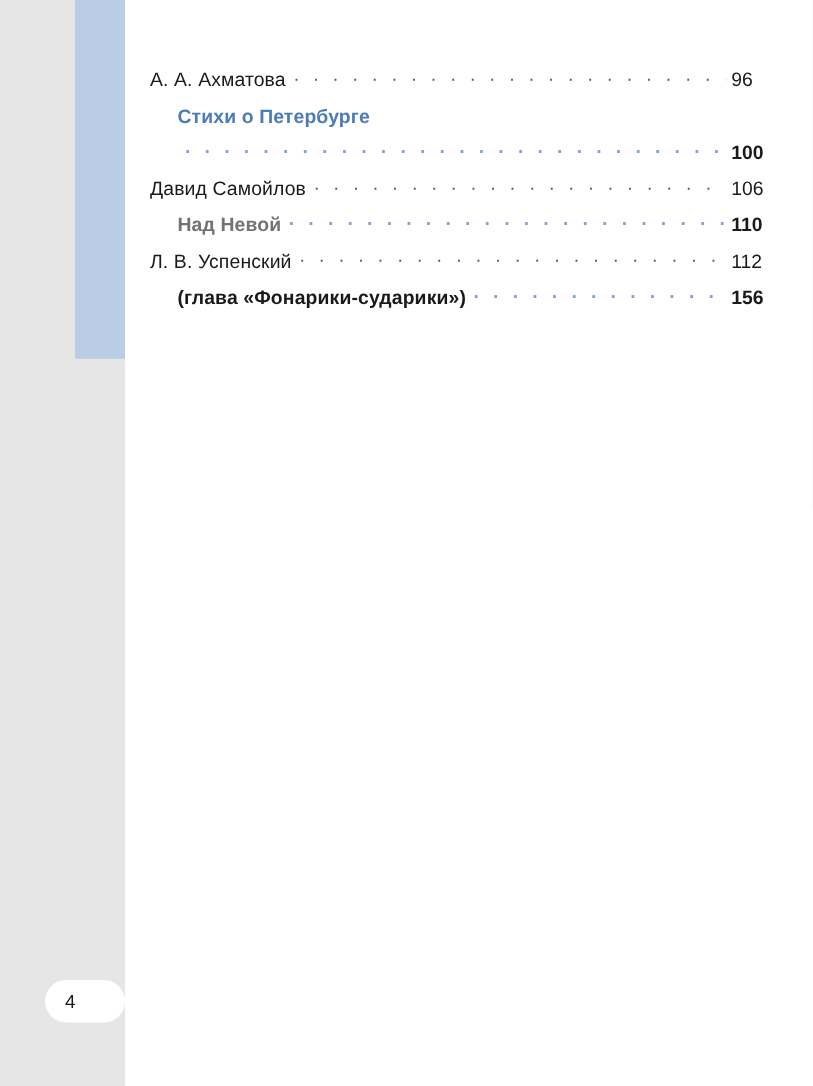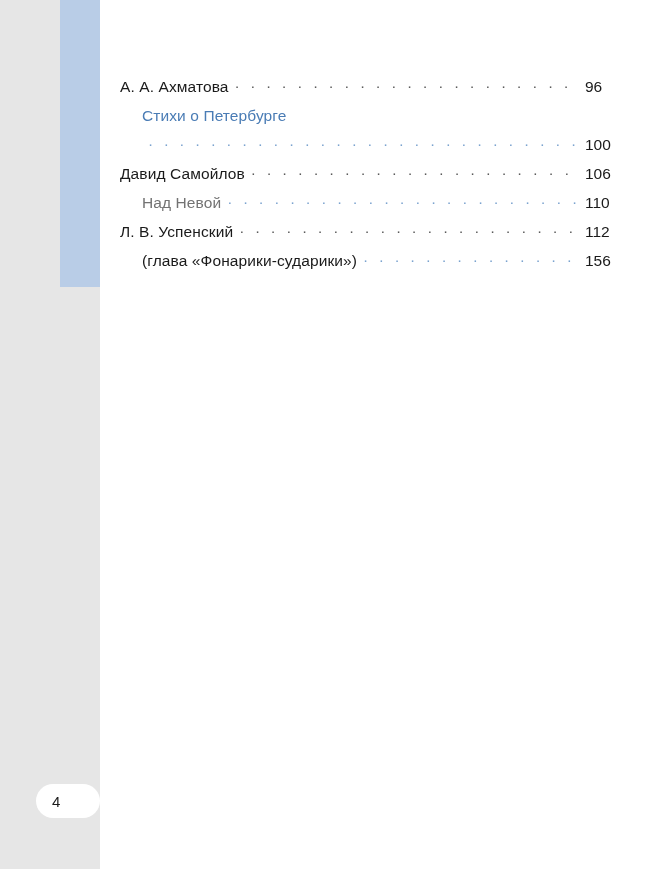--- a/index.html
+++ b/index.html
@@ -28,35 +28,35 @@
     top: 0;
     width: 40px;
     height: 287px;
     background: #b9cde7;
   }
   .toc {
     position: absolute;
     left: 20px;
     top: 56px;
     width: 505px;
-    margin-top: 22px;
   }
   .toc-row {
     display: flex;
     align-items: baseline;
     font-size: 15.5px;
     color: #1a1a1a;
     margin-bottom: 1px;
     height: 28px;
   }
   .toc-row.level1 {
     padding-left: 0;
   }
   .toc-row.level2 {
     padding-left: 22px;
+    font-weight: bold;
   }
   .entry-title {
     white-space: nowrap;
     letter-spacing: 0.1px;
   }
   .entry-title.work {
     color: #737373;
   }
   .dots {
     flex: 1 1 auto;

